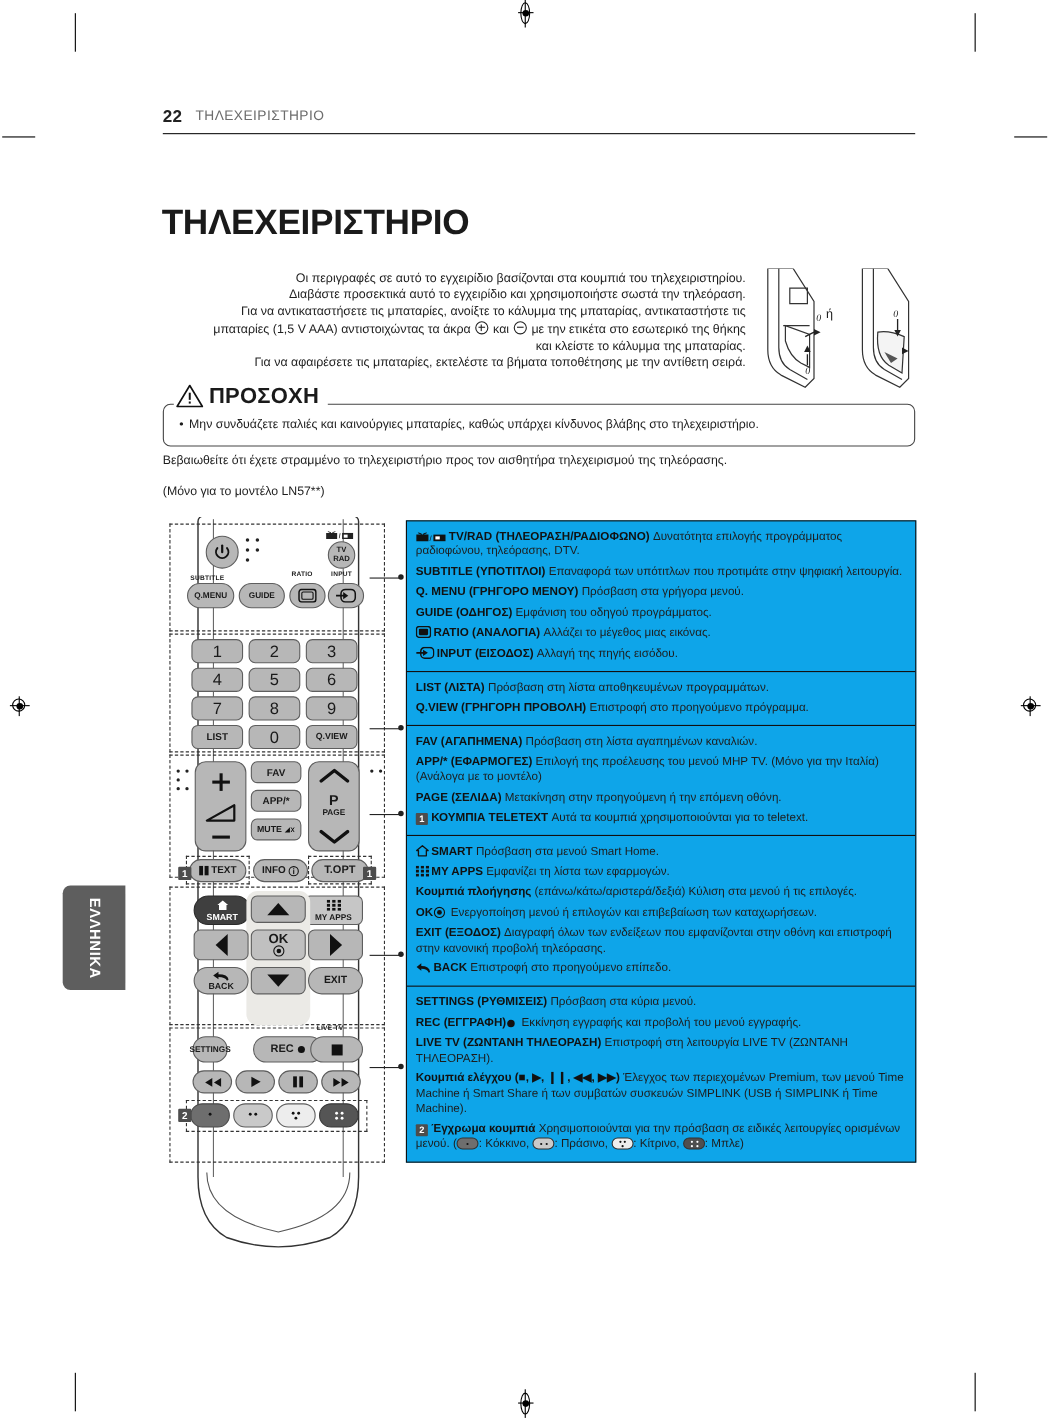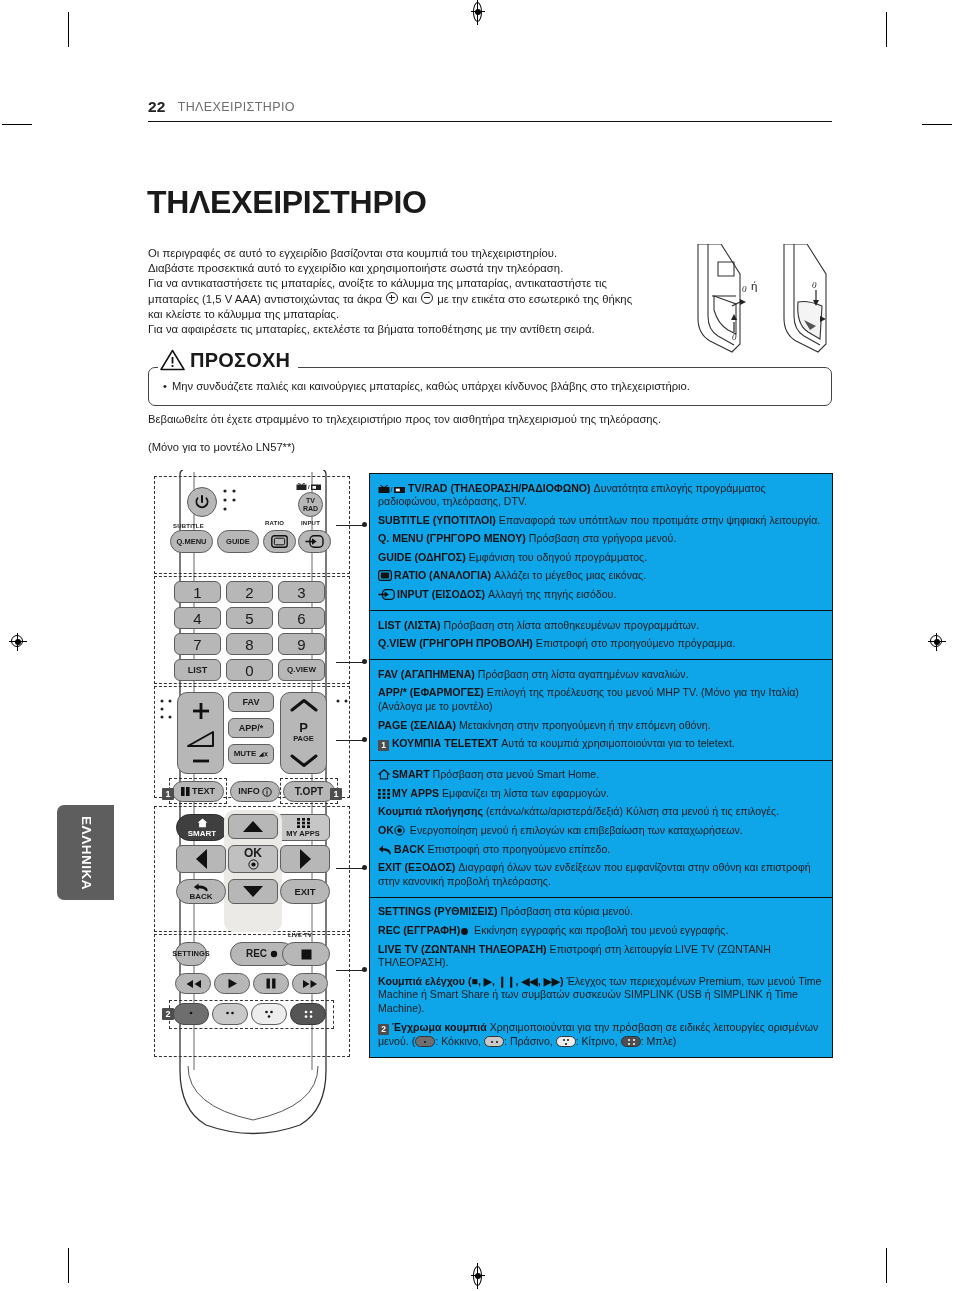--- a/index.html
+++ b/index.html
@@ -68,21 +68,21 @@
 
   
   #hdr {
     position: absolute;
     left: 148px;
     top: 98px;
     width: 684px;
   }
   #hdr .row {
     display: flex;
-    align-items: center;
+    align-items: flex-start;
     gap: 12px;
     padding-bottom: 5px;
     border-bottom: 1.4px solid #111;
   }
   #hdr .pageno {
     font-size: 15.5px;
     font-weight: bold;
     color: #222;
     letter-spacing: .2px;
   }
@@ -105,21 +105,21 @@
   
   #intro {
     position: absolute;
     left: 148px;
     top: 246px;
     width: 530px;
     font-size: 11.3px;
     line-height: 15.2px;
     color: #1d1d1d;
   }
-  #intro .ln { white-space: nowrap; }
+  #intro .ln { white-space: nowrap; text-align: right; }
   .pmsign {
     display: inline-block;
     width: 10px; height: 10px;
     border: 1px solid #222;
     border-radius: 50%;
     position: relative;
     vertical-align: -1px;
     margin: 0 1px;
   }
   .pmsign i {
@@ -877,28 +877,28 @@
       </p>
       <p>
         <b>OK</b><span class="ic">
           <svg width="11" height="11" viewBox="0 0 11 11">
             <circle cx="5.5" cy="5.5" r="4.6" fill="none" stroke="#111" stroke-width="1"></circle>
             <circle cx="5.5" cy="5.5" r="2.2" fill="#111"></circle>
           </svg>
         </span><span> Ενεργοποίηση μενού ή επιλογών και επιβεβαίωση των καταχωρήσεων.</span>
       </p>
       <p>
+        <b>EXIT (ΕΞΟΔΟΣ)</b><span> Διαγραφή όλων των ενδείξεων που εμφανίζονται στην οθόνη και επιστροφή στην κανονική προβολή τηλεόρασης.</span>
+      </p>
+      <p>
         <span class="ic">
           <svg width="14" height="10" viewBox="0 0 14 10">
             <path d="M13 8.6 Q12.3 3.2 5 3.2 L5 0.6 L0.7 4.2 L5 7.4 L5 5.6 Q10.6 5.6 11.8 9.4 Z" fill="#111"></path>
           </svg>
         </span><b>BACK</b><span> Επιστροφή στο προηγούμενο επίπεδο.</span>
-      </p>
-      <p>
-        <b>EXIT (ΕΞΟΔΟΣ)</b><span> Διαγραφή όλων των ενδείξεων που εμφανίζονται στην οθόνη και επιστροφή στην κανονική προβολή τηλεόρασης.</span>
       </p>
     </div>
 
     <div class="grp">
       <p>
         <b>SETTINGS (ΡΥΘΜΙΣΕΙΣ)</b><span> Πρόσβαση στα κύρια μενού.</span>
       </p>
       <p>
         <b>REC (ΕΓΓΡΑΦΗ)</b><span class="ic">
           <svg width="9" height="9" viewBox="0 0 9 9">

